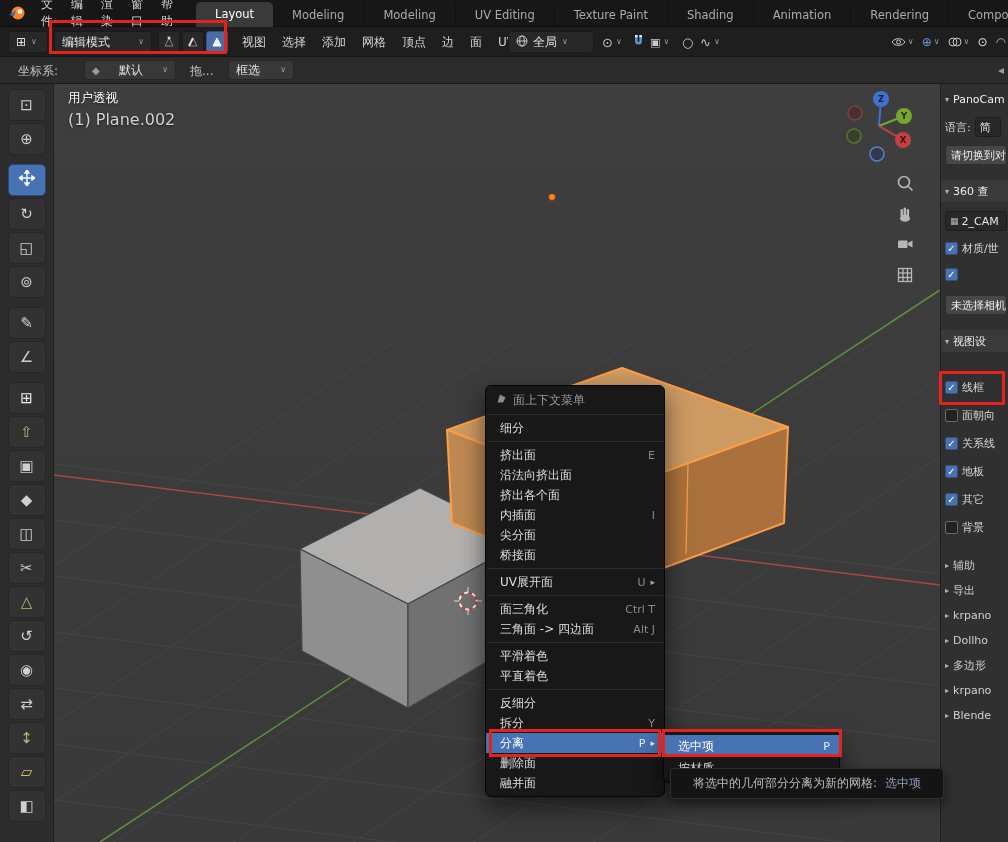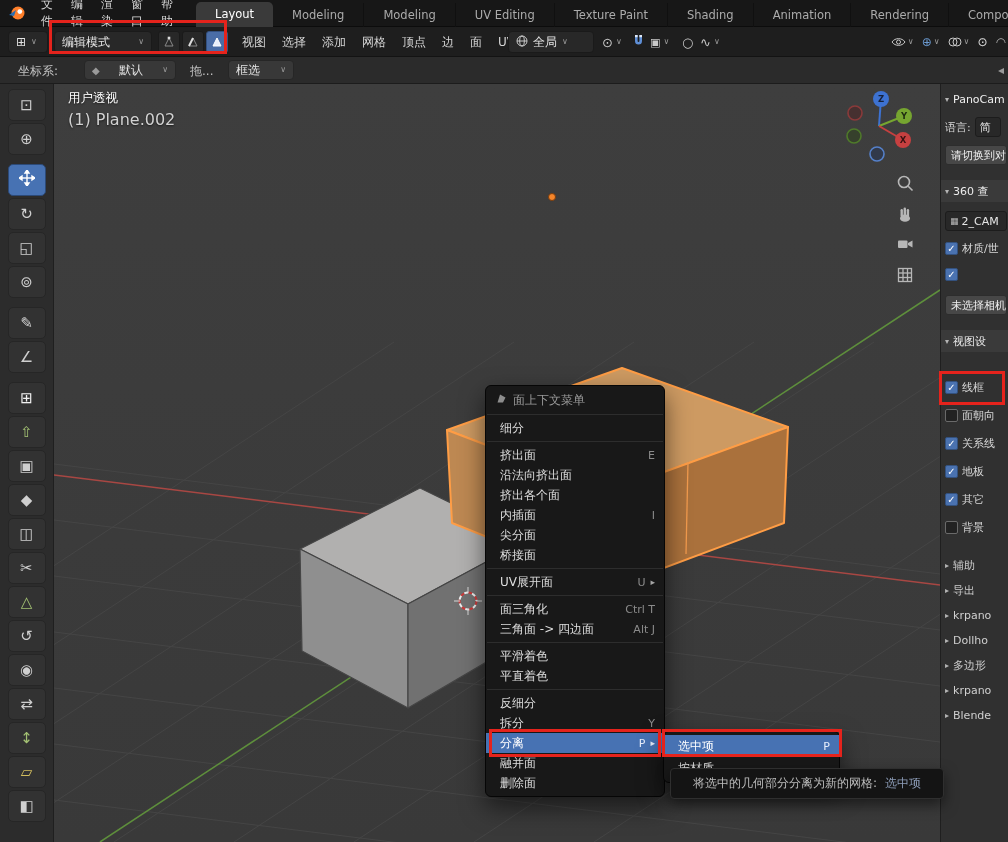--- a/index.html
+++ b/index.html
@@ -595,25 +595,25 @@
     <div class="cm-item">
       <span class="cm-label">拆分</span>
       <span class="cm-key">Y</span>
     </div>
     <div class="cm-item sel">
       <span class="cm-label">分离</span>
       <span class="cm-key">P</span>
       <span class="cm-arrow">▸</span>
     </div>
     <div class="cm-item">
+      <span class="cm-label">删除面</span>
+      <span class="cm-key"></span>
+    </div>
+    <div class="cm-item">
       <span class="cm-label">融并面</span>
-      <span class="cm-key"></span>
-    </div>
-    <div class="cm-item">
-      <span class="cm-label">删除面</span>
       <span class="cm-key"></span>
     </div>
   </div>
 
   <div class="smenu">
     <div class="cm-item sel">
       <span class="cm-label">选中项</span>
       <span class="cm-key">P</span>
     </div>
     <div class="cm-item">

